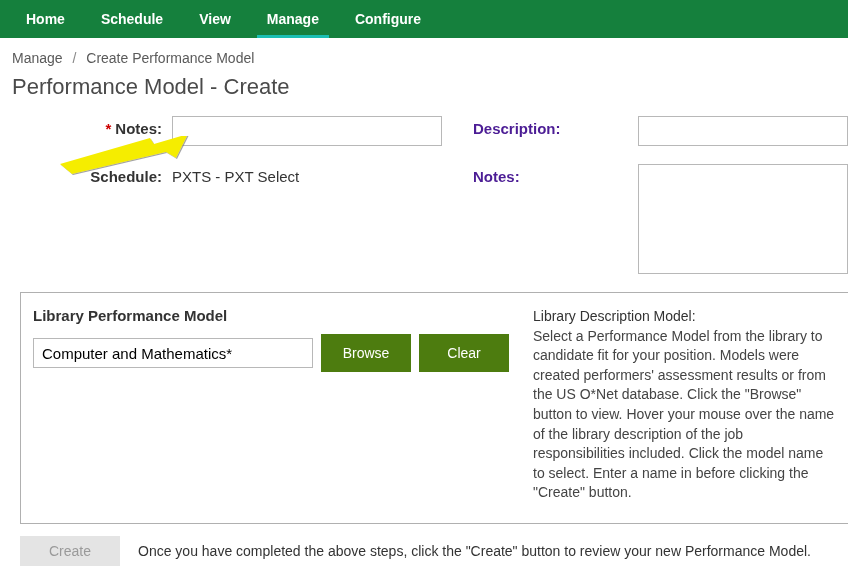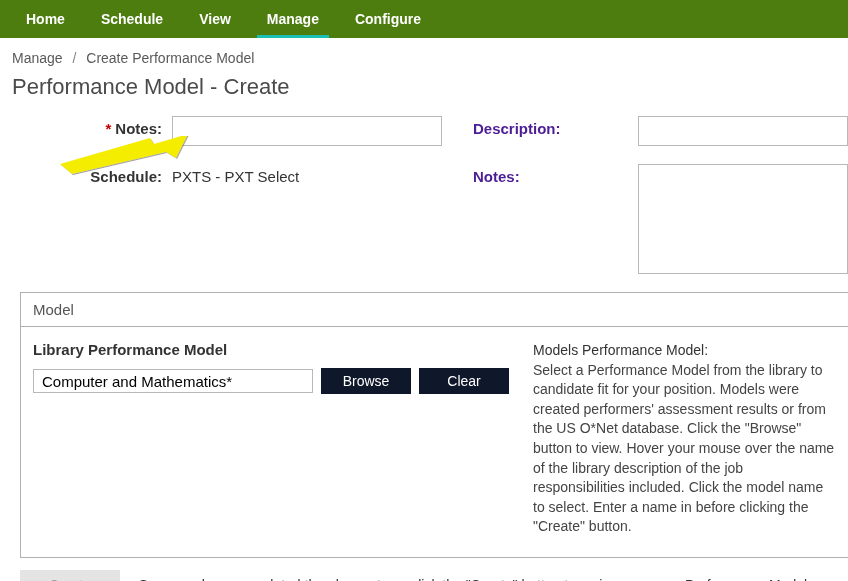--- a/index.html
+++ b/index.html
@@ -7,21 +7,21 @@
     font-family: "Segoe UI", Arial, sans-serif;
     font-size: 14px;
     color: #333;
     background: #fff;
     width: 848px;
     height: 581px;
     overflow: hidden;
     position: relative;
   }
   .topnav {
-    background: #4d7c0f;
+    background: #15803d;
     height: 38px;
     display: flex;
     align-items: stretch;
     padding-left: 8px;
   }
   .topnav-item {
     color: #fff;
     font-weight: 600;
     font-size: 14px;
     padding: 0 18px;
@@ -145,31 +145,31 @@
     font-weight: 600;
     margin-bottom: 10px;
   }
   .model-row {
     display: flex;
     gap: 8px;
     align-items: center;
   }
   .lib-input {
     width: 280px;
-    height: 24px;
+    height: 30px;
     border: 1px solid #b8b8b8;
     padding: 0 8px;
     font-size: 15px;
     font-family: inherit;
   }
   .btn-gray {
-    background: #0f172a;
+    background: #4d7c0f;
     color: #fff;
     border: none;
-    height: 26px;
+    height: 38px;
     width: 90px;
     font-size: 14px;
     cursor: pointer;
     font-family: inherit;
   }
   .model-right {
     font-size: 14px;
     color: #444;
     line-height: 1.4;
     width: 320px;
@@ -246,32 +246,31 @@
     </div>
     <div class="form-right">
       <div class="rlbl">Notes:</div>
       <textarea class="rtext" style=""></textarea>
     </div>
   </div>
 
 </div>
 
 <div class="model-panel">
-  <div class="model-header">Model</div>
   <div class="model-body">
     <div class="model-left">
       <div class="model-left-label">Library Performance Model</div>
       <div class="model-row">
         <input class="lib-input" type="text" value="Computer and Mathematics*" style="">
         <button class="btn-gray">Browse</button>
         <button class="btn-gray">Clear</button>
       </div>
     </div>
     <div class="model-right">
-      <div class="model-right-title">Models Performance Model:</div>
+      <div class="model-right-title">Library Description Model:</div>
       <div>Select a Performance Model from the library to candidate fit for your position. Models were created performers' assessment results or from the US O*Net database. Click the "Browse" button to view. Hover your mouse over the name of the library description of the job responsibilities included. Click the model name to select. Enter a name in before clicking the "Create" button.</div>
     </div>
   </div>
 </div>
 
 <div class="footer-row">
   <button class="create-btn">Create</button>
   <div class="footer-text">Once you have completed the above steps, click the "Create" button to review your new Performance Model.</div>
 </div>
 

